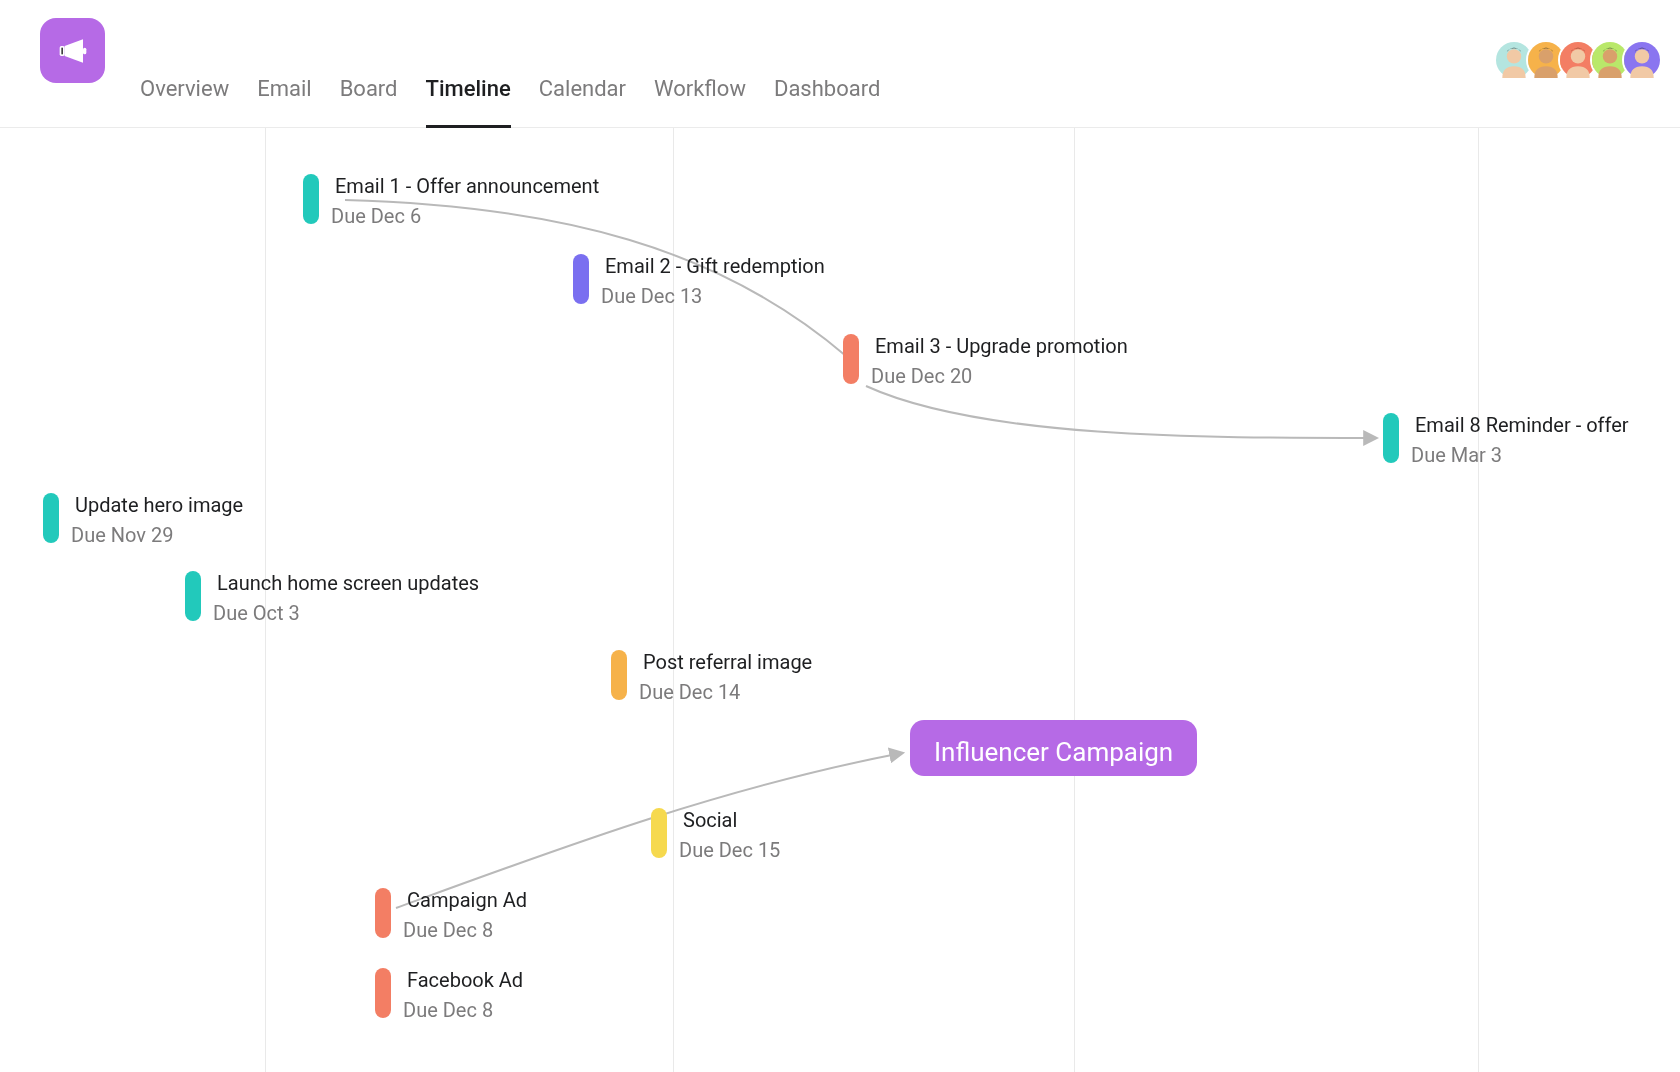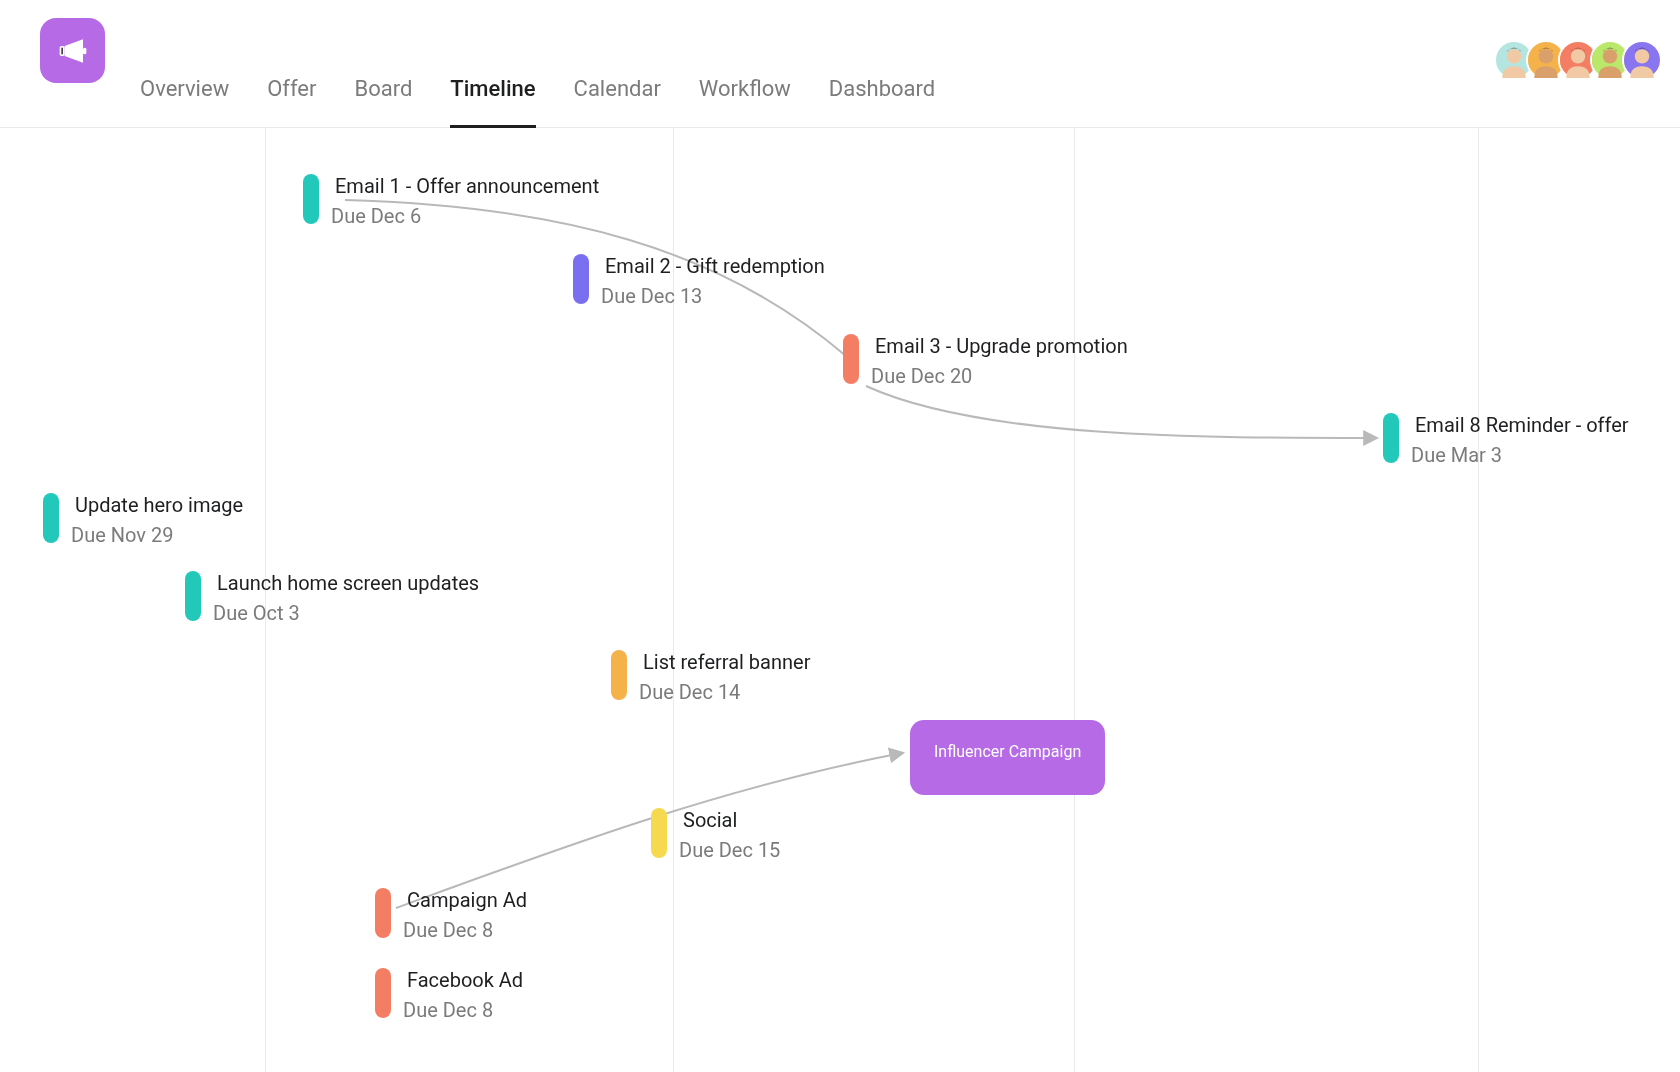--- a/index.html
+++ b/index.html
@@ -30,21 +30,21 @@
     background:var(--purple);
     display:flex;align-items:center;justify-content:center;
   }
   .project-icon svg{width:40px;height:40px;}
   .page-title{
     position:absolute;left:140px;top:25px;
     font-size:40px;font-weight:600;letter-spacing:-0.5px;
   }
   .tabs{
     position:absolute;left:140px;bottom:-1px;
-    display:flex;gap:38px;
+    display:flex;gap:28px;
     font-size:22px;
   }
   .tab{
     color:var(--txt-grey);
     padding-bottom:18px;
     cursor:pointer;
   }
   .tab.active{
     color:var(--txt-dark);
     font-weight:500;
@@ -94,43 +94,43 @@
     position:absolute;left:32px;top:0;
     font-size:20px;white-space:nowrap;color:var(--txt-dark);
   }
   .task .t-due{
     position:absolute;left:28px;top:30px;
     font-size:20px;color:var(--txt-grey);white-space:nowrap;text-align:right;
   }
 
   .pill{
     position:absolute;
-    height:75px;line-height:64px;padding:0 24px;
-    border-radius:14px;color:#fff;font-size:16px;white-space:nowrap;
+    height:56px;line-height:64px;padding:0 24px;
+    border-radius:14px;color:#fff;font-size:26px;white-space:nowrap;
     cursor:pointer;
   }
 </style>
 </head>
 <body>
 
 <div class="header">
   <div class="project-icon">
     <svg viewBox="0 0 48 48">
       <g fill="#fff">
         <rect x="8" y="18" width="6" height="12" rx="2"></rect>
         <polygon points="14,18 36,10 36,38 14,30"></polygon>
         <rect x="36" y="20" width="4" height="8" rx="2"></rect>
       </g>
       <rect x="10" y="20" width="2" height="8" fill="#2b2b2b" opacity="0.9"></rect>
     </svg>
   </div>
 
   <div class="tabs">
     <div class="tab">Overview</div>
-    <div class="tab">Offer</div>
+    <div class="tab">Email</div>
     <div class="tab">Board</div>
     <div class="tab active">Timeline</div>
     <div class="tab">Calendar</div>
     <div class="tab">Workflow</div>
     <div class="tab">Dashboard</div>
   </div>
 
   <div class="avatars" id="avatars">
       <div class="avatar">
         <svg viewBox="0 0 40 40">
@@ -221,21 +221,21 @@
       <div class="t-title">Update hero image</div>
       <div class="t-due">Due Nov 29</div>
     </div>
     <div class="task" style="left: 185px; top: 443px;">
       <div class="chip" style="background:#22c9bb"></div>
       <div class="t-title">Launch home screen updates</div>
       <div class="t-due">Due Oct 3</div>
     </div>
     <div class="task" style="left: 611px; top: 522px;">
       <div class="chip" style="background:#f6b24a"></div>
-      <div class="t-title">List referral banner</div>
+      <div class="t-title">Post referral image</div>
       <div class="t-due">Due Dec 14</div>
     </div>
     <div class="task" style="left: 651px; top: 680px;">
       <div class="chip" style="background:#f6d94e"></div>
       <div class="t-title">Social</div>
       <div class="t-due">Due Dec 15</div>
     </div>
     <div class="task" style="left: 375px; top: 760px;">
       <div class="chip" style="background:#f37e64"></div>
       <div class="t-title">Campaign Ad</div>

